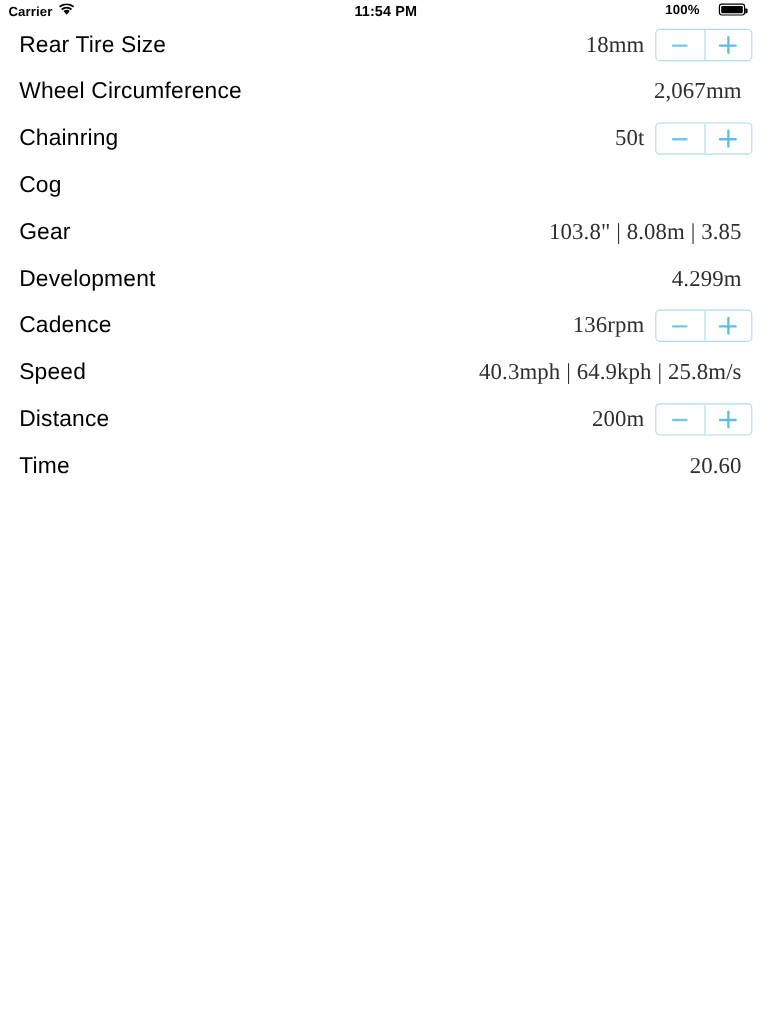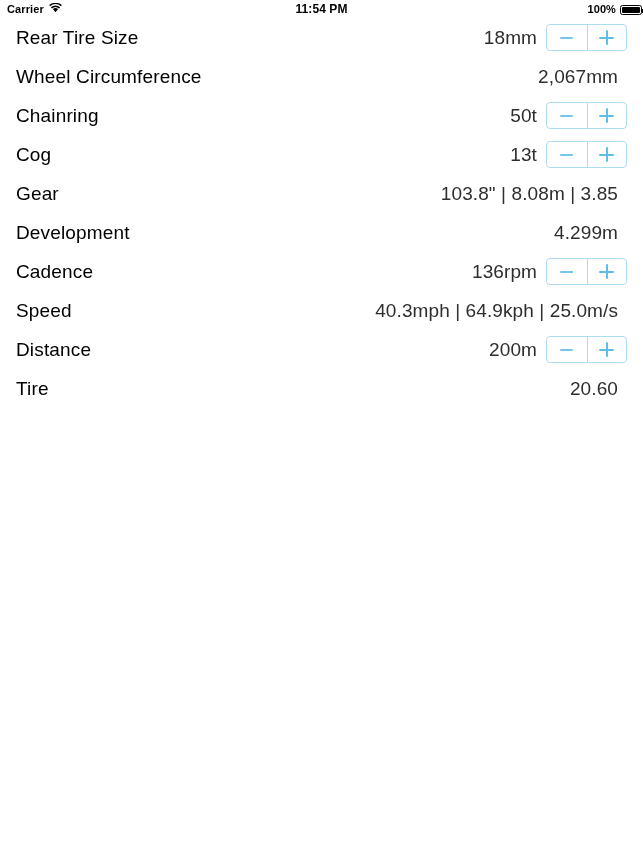--- a/index.html
+++ b/index.html
@@ -32,24 +32,24 @@
   }
   .sb-center {
     position:absolute;
     left:0; right:0;
     text-align:center;
     font-size:12px;
     font-weight:bold;
   }
   .sb-right {
     position:absolute;
-    right:1px;
-    display:flex;
-    align-items:flex-end;
-    gap:4px;
+    right:22px;
+    display:flex;
+    align-items:flex-start;
+    gap:16px;
   }
   .wifi-icon { display:block; }
   .battery {
     position:relative;
     width:22px; height:10px;
     border:1px solid #000;
     border-radius:2.5px;
     display:flex;
     align-items:center;
     padding:1px;
@@ -86,20 +86,21 @@
     color:#000000;
     font-weight:400;
     letter-spacing:0.15px;
     white-space:nowrap;
   }
   .row-right {
     margin-left:auto;
     display:flex;
     align-items:center;
     gap:9px;
+    font-family:Liberation Serif, serif;
   }
   .row-value {
     font-size:19px;
     color:#2e2e2e;
     font-weight:400;
     letter-spacing:0.1px;
     white-space:nowrap;
     text-align:right;
   }
 
@@ -213,31 +214,20 @@
             <span class="glyph-minus"></span>
           </div>
           <div class="stepper-btn">
             <span class="glyph-plus"></span>
           </div>
         </div>
       </div>
     </div>
     <div class="row">
       <div class="row-label">Cog</div>
-      <div class="row-right">
-        <div class="row-value">13t</div>
-        <div class="stepper">
-          <div class="stepper-btn">
-            <span class="glyph-minus"></span>
-          </div>
-          <div class="stepper-btn">
-            <span class="glyph-plus"></span>
-          </div>
-        </div>
-      </div>
     </div>
     <div class="row">
       <div class="row-label">Gear</div>
       <div class="row-right">
         <div class="row-value">103.8" | 8.08m | 3.85</div>
         <div class="stepper-spacer" style="width: 0px;"></div>
       </div>
     </div>
     <div class="row">
       <div class="row-label">Development</div>
@@ -256,38 +246,38 @@
           </div>
           <div class="stepper-btn">
             <span class="glyph-plus"></span>
           </div>
         </div>
       </div>
     </div>
     <div class="row">
       <div class="row-label">Speed</div>
       <div class="row-right">
-        <div class="row-value">40.3mph | 64.9kph | 25.0m/s</div>
+        <div class="row-value">40.3mph | 64.9kph | 25.8m/s</div>
         <div class="stepper-spacer" style="width: 0px;"></div>
       </div>
     </div>
     <div class="row">
       <div class="row-label">Distance</div>
       <div class="row-right">
         <div class="row-value">200m</div>
         <div class="stepper">
           <div class="stepper-btn">
             <span class="glyph-minus"></span>
           </div>
           <div class="stepper-btn">
             <span class="glyph-plus"></span>
           </div>
         </div>
       </div>
     </div>
     <div class="row">
-      <div class="row-label">Tire</div>
+      <div class="row-label">Time</div>
       <div class="row-right">
         <div class="row-value">20.60</div>
         <div class="stepper-spacer" style="width: 0px;"></div>
       </div>
     </div>
   </div>
 
 </body></html>

